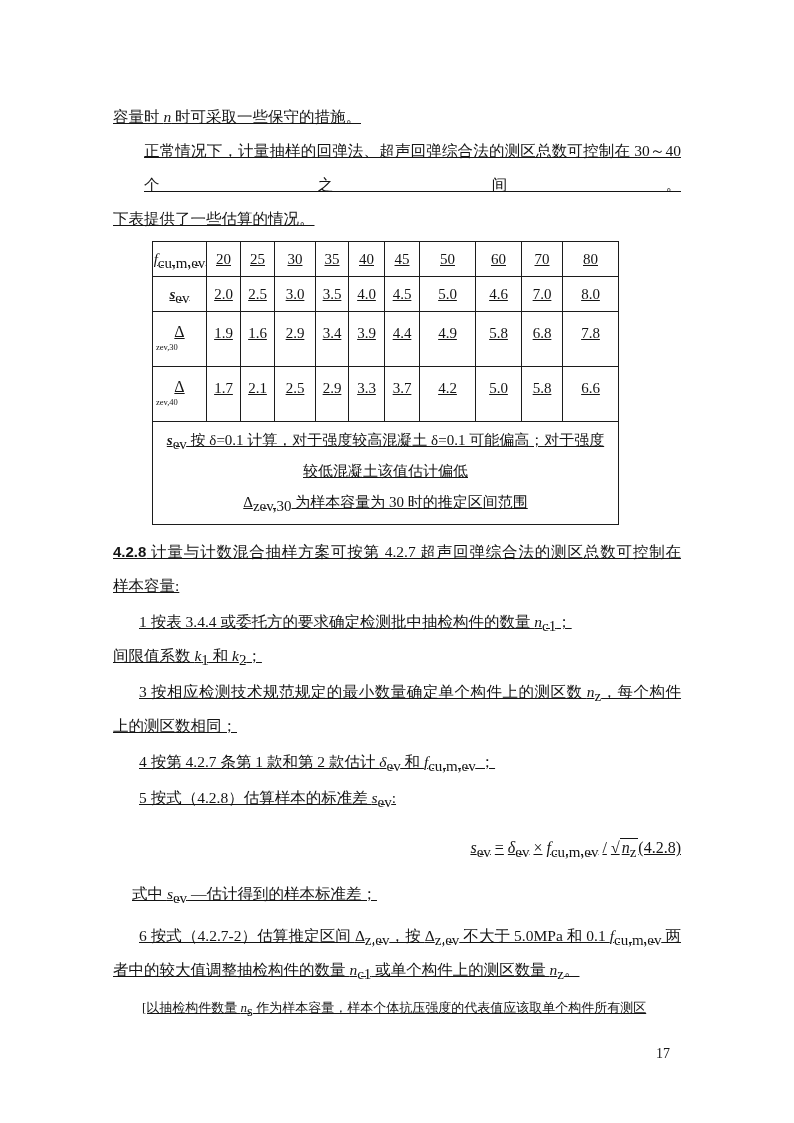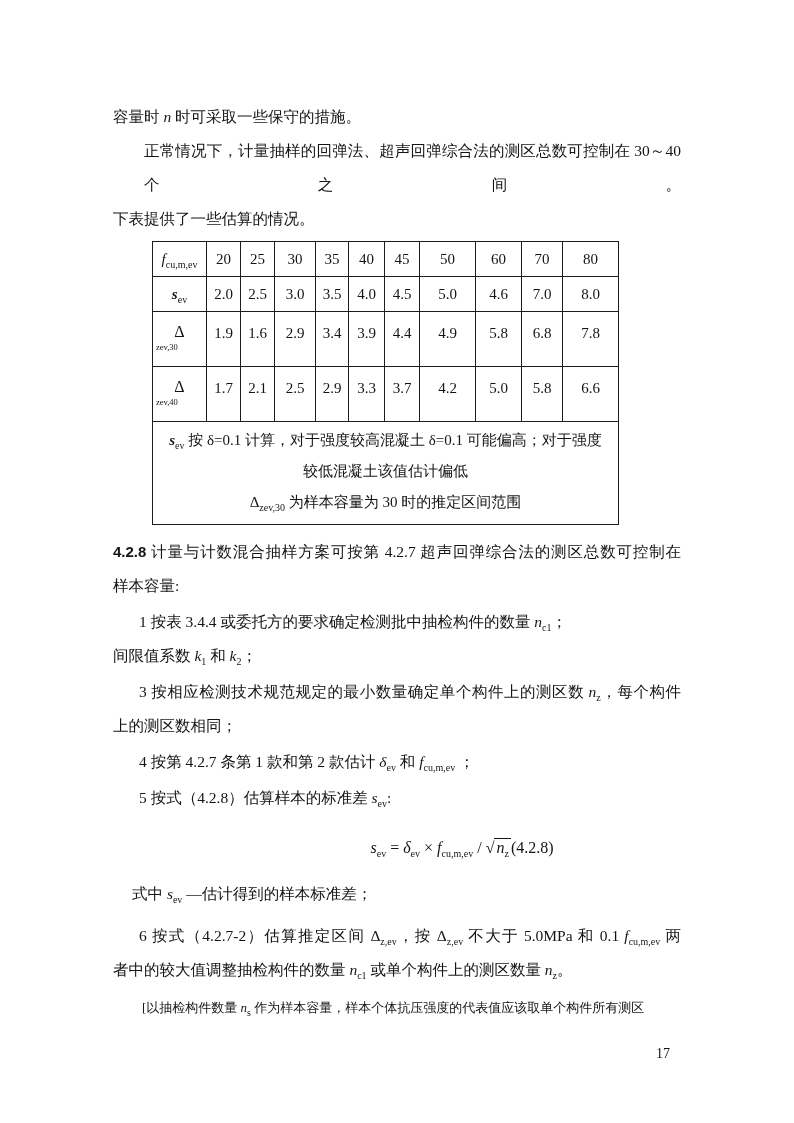--- a/index.html
+++ b/index.html
@@ -2,43 +2,43 @@
 <html><head>
 <meta charset="utf-8">
 <title>Document Page</title>
 <style>
   html,body{margin:0;padding:0;background:#e8e8e8;}
   .page{
     width:794px;height:1123px;background:#ffffff;position:relative;
     font-family:"Liberation Serif","DejaVu Serif",serif;color:#141414;
     overflow:hidden;margin:0 auto;
   }
-  .content{padding:100px 113px 0 113px;font-size:15.5px;line-height:34px;}
+  .content{padding:100px 113px 0 113px;font-size:15.5px;line-height:34px;text-decoration:underline;}
   .line{text-align:left;white-space:normal;}
   .full{text-align:justify;text-align-last:justify;}
   .indent-para{padding-left:31px;}
   .indent-item{padding-left:26px;}
   .item{margin-top:2px;}
   .v{font-style:italic;}
   .bold{font-weight:bold;}
-  sub{font-size:10px;vertical-align:-4px;line-height:0;}
+  sub{font-size:15px;vertical-align:-4px;line-height:0;}
   
   .data-table{border-collapse:collapse;table-layout:fixed;width:466px;margin:5px 0 8px 39px;}
   .data-table td{border:1.5px solid #1c1c1c;text-align:center;font-size:15px;padding:0;}
   .hdr-row td{height:27px;}
   .sev-row td{height:25px;}
   .tall-row td{height:50px;vertical-align:top;}
   .tall-row td.val{padding-top:4px;}
   .lbl-delta{position:relative;}
   .delta-main{margin-top:3px;font-size:16px;}
   .delta-sub{position:absolute;bottom:2px;left:3px;font-size:8.5px;}
   .notes-cell{text-align:right;padding:3px 9px 6px 9px !important;font-size:14.5px;line-height:31px;}
   .delta-inline{font-size:15px;}
   
-  .formula-row{display:flex;justify-content:center;align-items:center;
+  .formula-row{display:flex;justify-content:flex-end;align-items:center;
     padding-left:130px;margin:16px 0 12px 0;font-size:16px;}
   .radicand{border-top:1.3px solid #141414;padding:0 2px;}
   .op{padding:0 4px;}
   .where-1{padding-left:19px;margin-top:10px;}
   .where-2{padding-left:55px;margin-top:6px;margin-bottom:6px;}
   .comment-line{font-size:13px;padding-left:29px;margin-top:6px;line-height:30px;}
   .clause-no{font-weight:bold;font-family:"Liberation Sans","DejaVu Sans",sans-serif;font-size:15px;}
   .page-number{position:absolute;left:656px;top:1046px;font-size:14px;}
 </style>
 </head>

